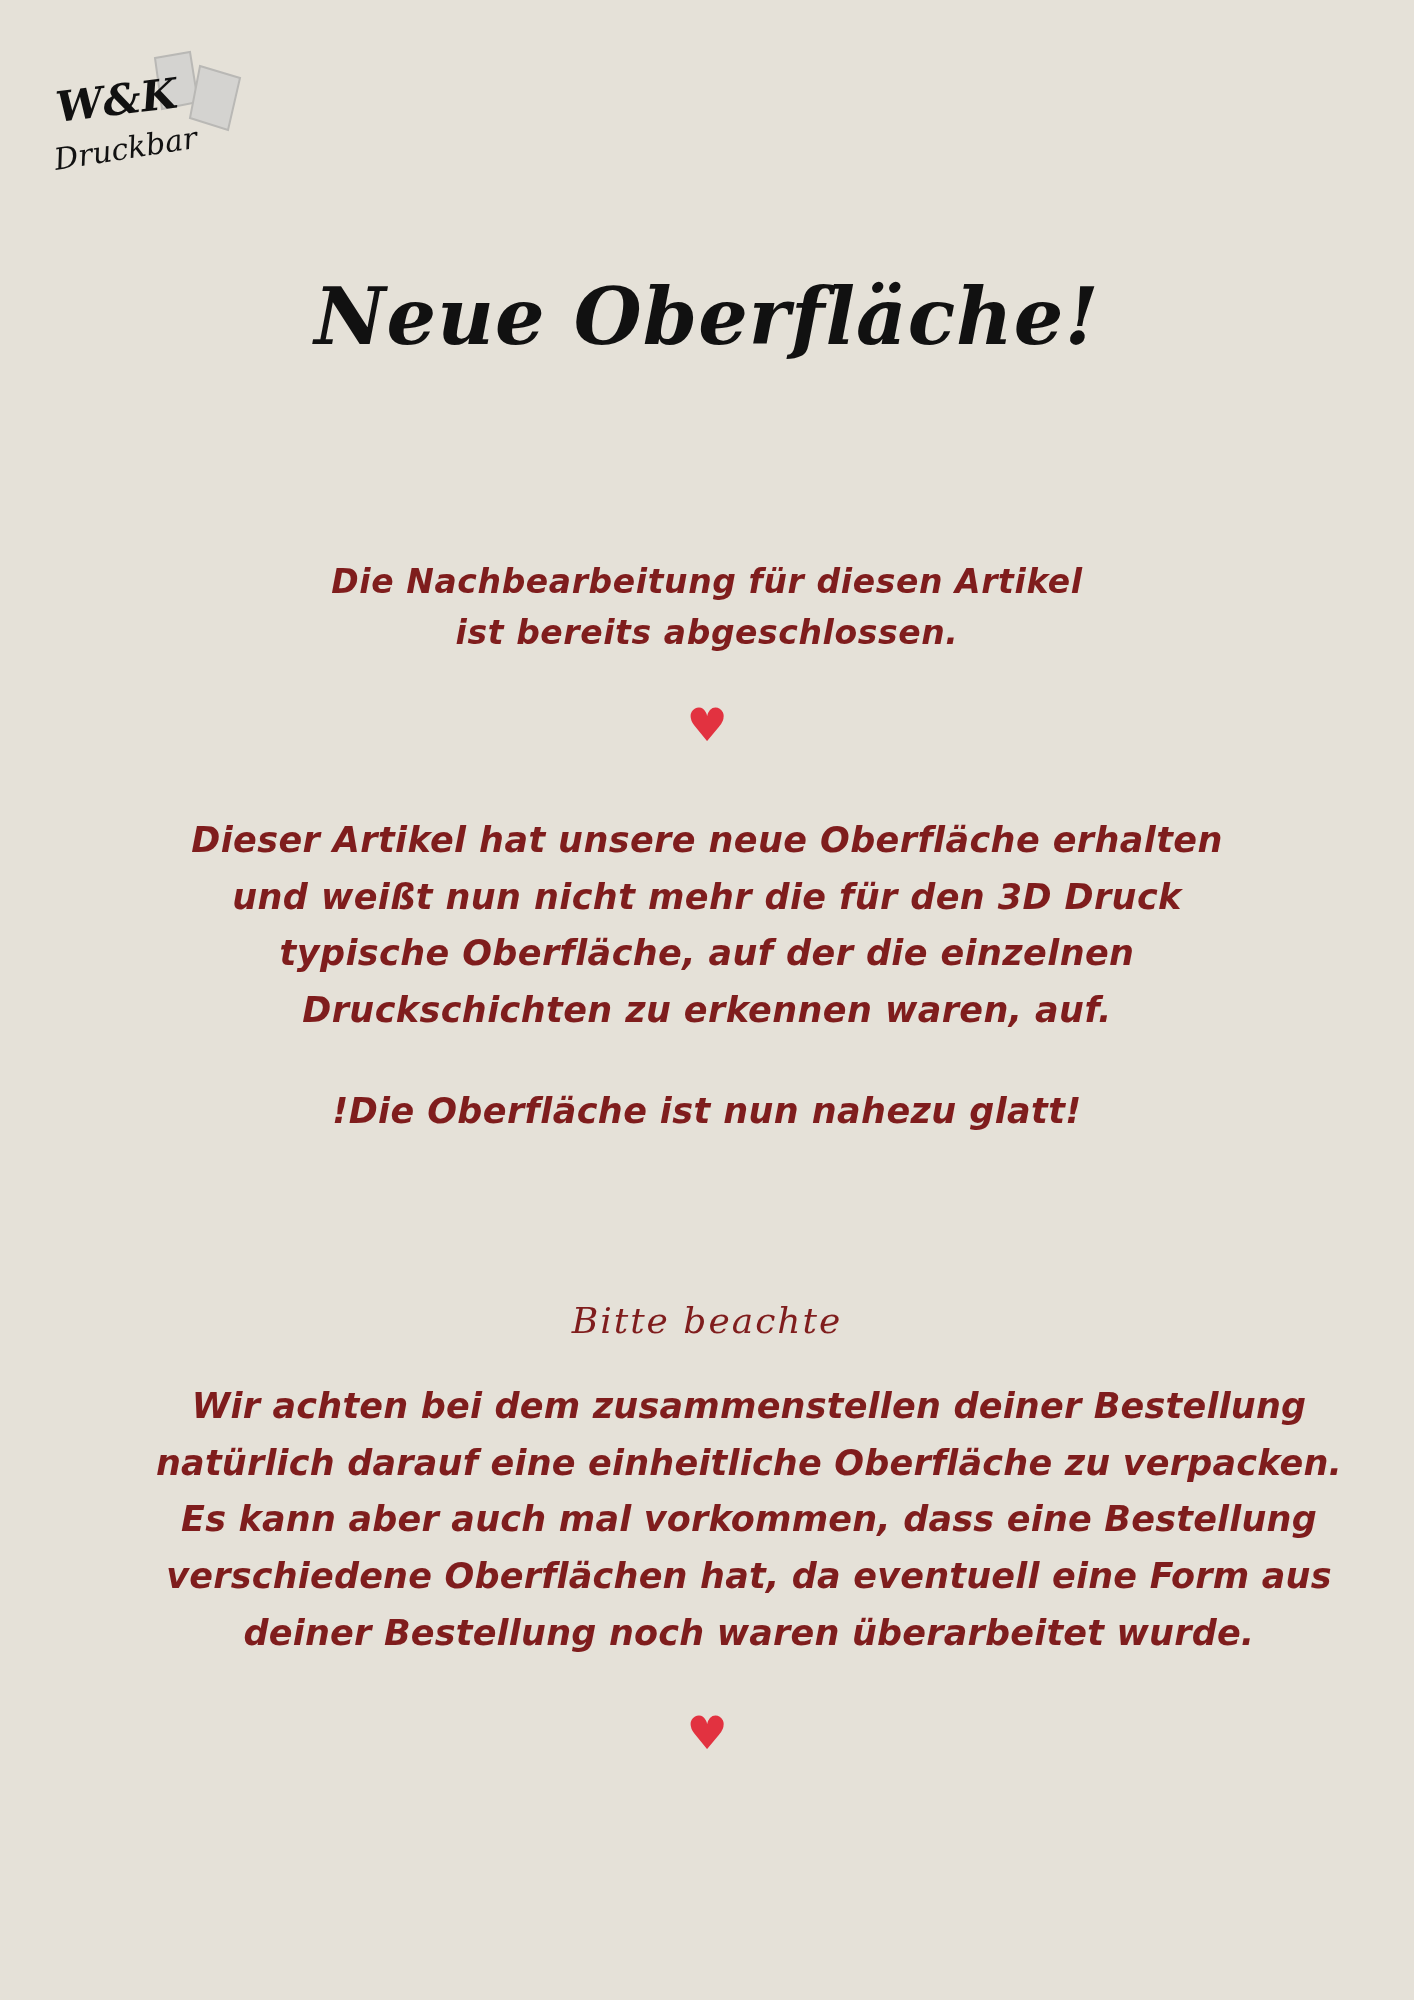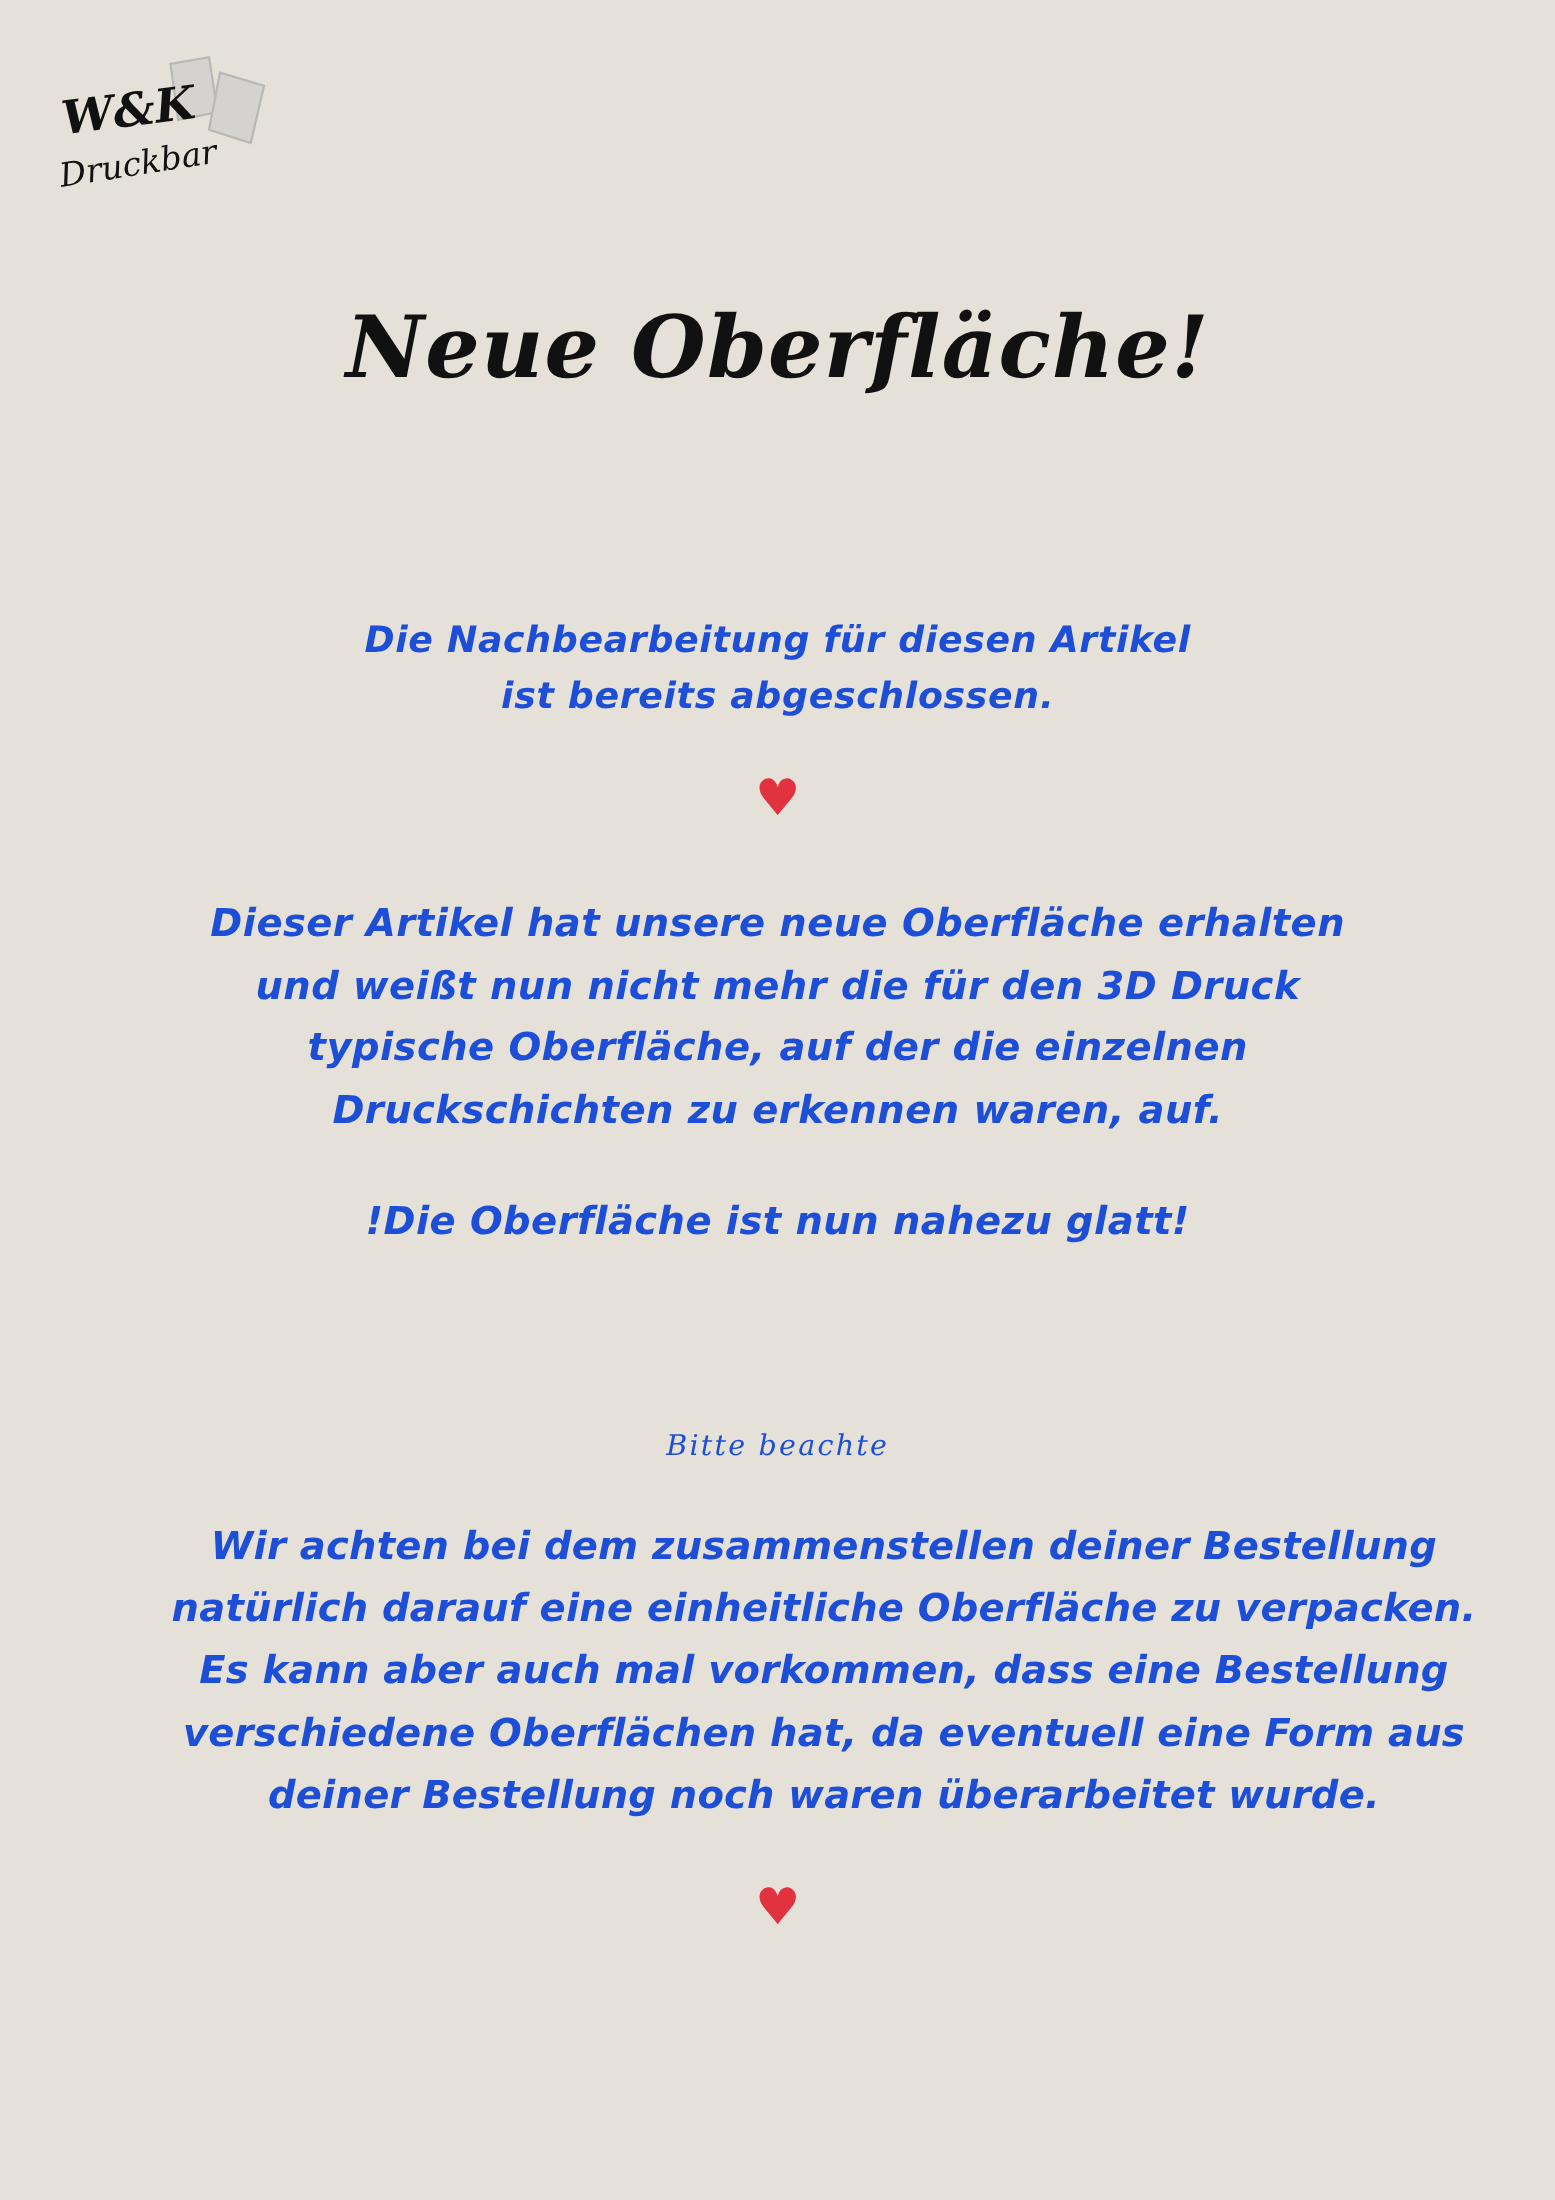--- a/index.html
+++ b/index.html
@@ -49,21 +49,21 @@
     line-height: 1;
     white-space: nowrap;
   }
 
   
   .block {
     position: absolute;
     left: 0;
     width: 1414px;
     text-align: center;
-    color: #1d4ed8;
+    color: #7f1d1d;
     font-family: "DejaVu Sans", sans-serif;
     font-style: italic;
     font-weight: 700;
   }
 
   .intro {
     top: 556px;
     font-size: 33px;
     line-height: 1.55;
     letter-spacing: 0.6px;
@@ -93,21 +93,21 @@
     font-size: 35px;
     line-height: 1.5;
     letter-spacing: 0.4px;
   }
 
   .note-heading {
     top: 1300px;
     font-family: "DejaVu Serif", serif;
     font-style: italic;
     font-weight: 400;
-    font-size: 26px;
+    font-size: 36px;
     letter-spacing: 2px;
   }
 
   .note-body {
     top: 1378px;
     font-size: 35px;
     line-height: 1.62;
     letter-spacing: 0.2px;
     margin-left: 42px;
   }

